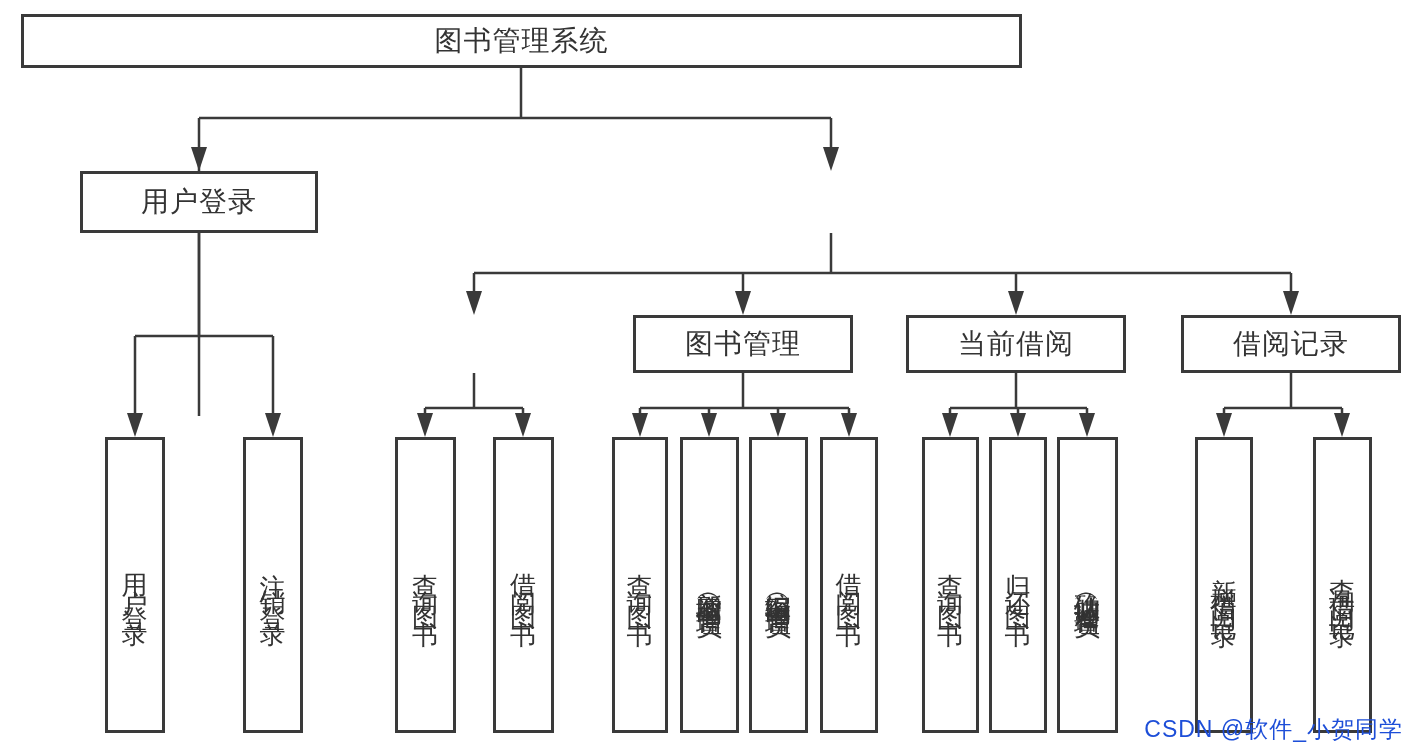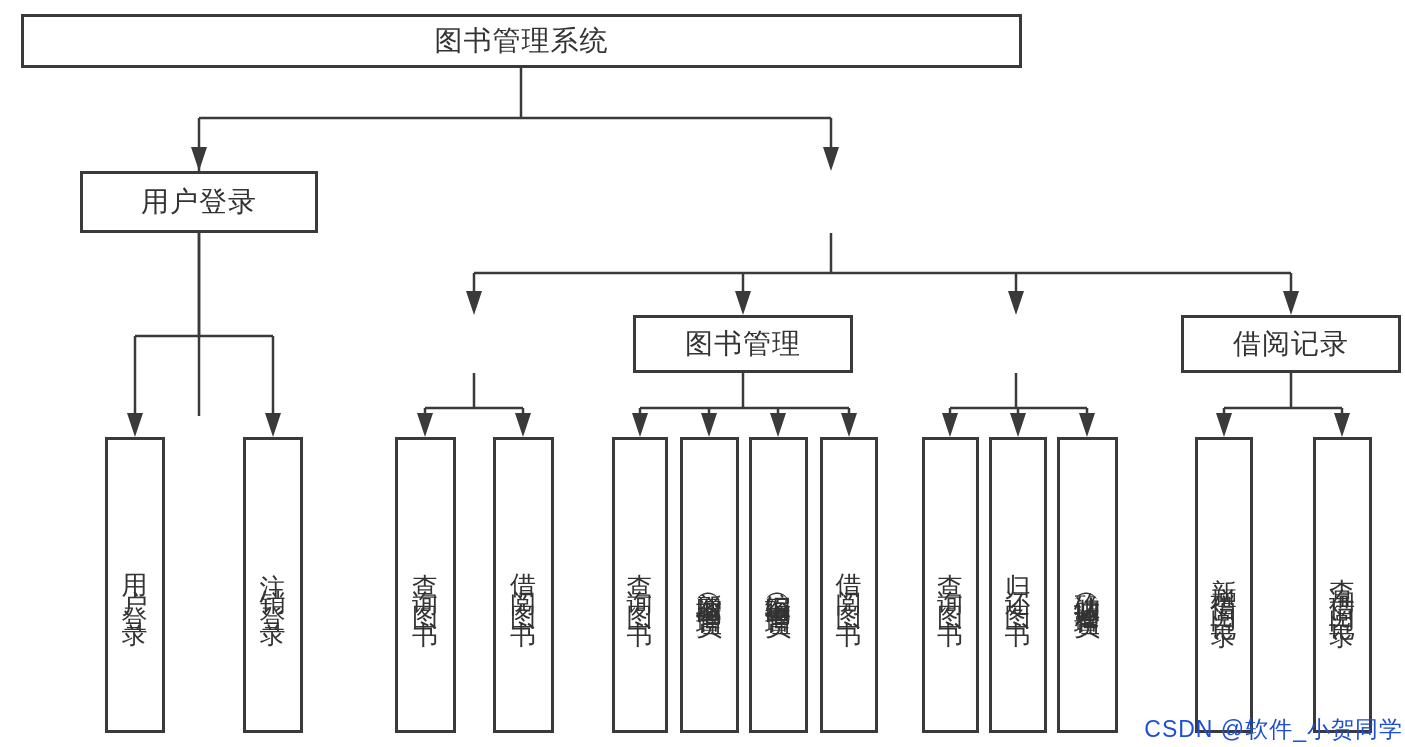--- a/index.html
+++ b/index.html
@@ -83,20 +83,23 @@
     <span class="h-label">图书管理系统</span>
   </div>
 
   <div class="box" style="left:80px;top:171px;width:238px;height:62px">
     <span class="h-label">用户登录</span>
   </div>
 
   <div class="box" style="left:633px;top:315px;width:220px;height:58px">
     <span class="h-label">图书管理</span>
   </div>
+  <div class="box" style="left:906px;top:315px;width:220px;height:58px">
+    <span class="h-label">当前借阅</span>
+  </div>
   <div class="box" style="left:1181px;top:315px;width:220px;height:58px">
     <span class="h-label">借阅记录</span>
   </div>
 
   <div class="box leaf v4" style="left:105px;top:437px;width:60px;height:296px">
     <span class="v-label">用户登录</span>
   </div>
   <div class="box leaf v4" style="left:243px;top:437px;width:60px;height:296px">
     <span class="v-label">注销登录</span>
   </div>

